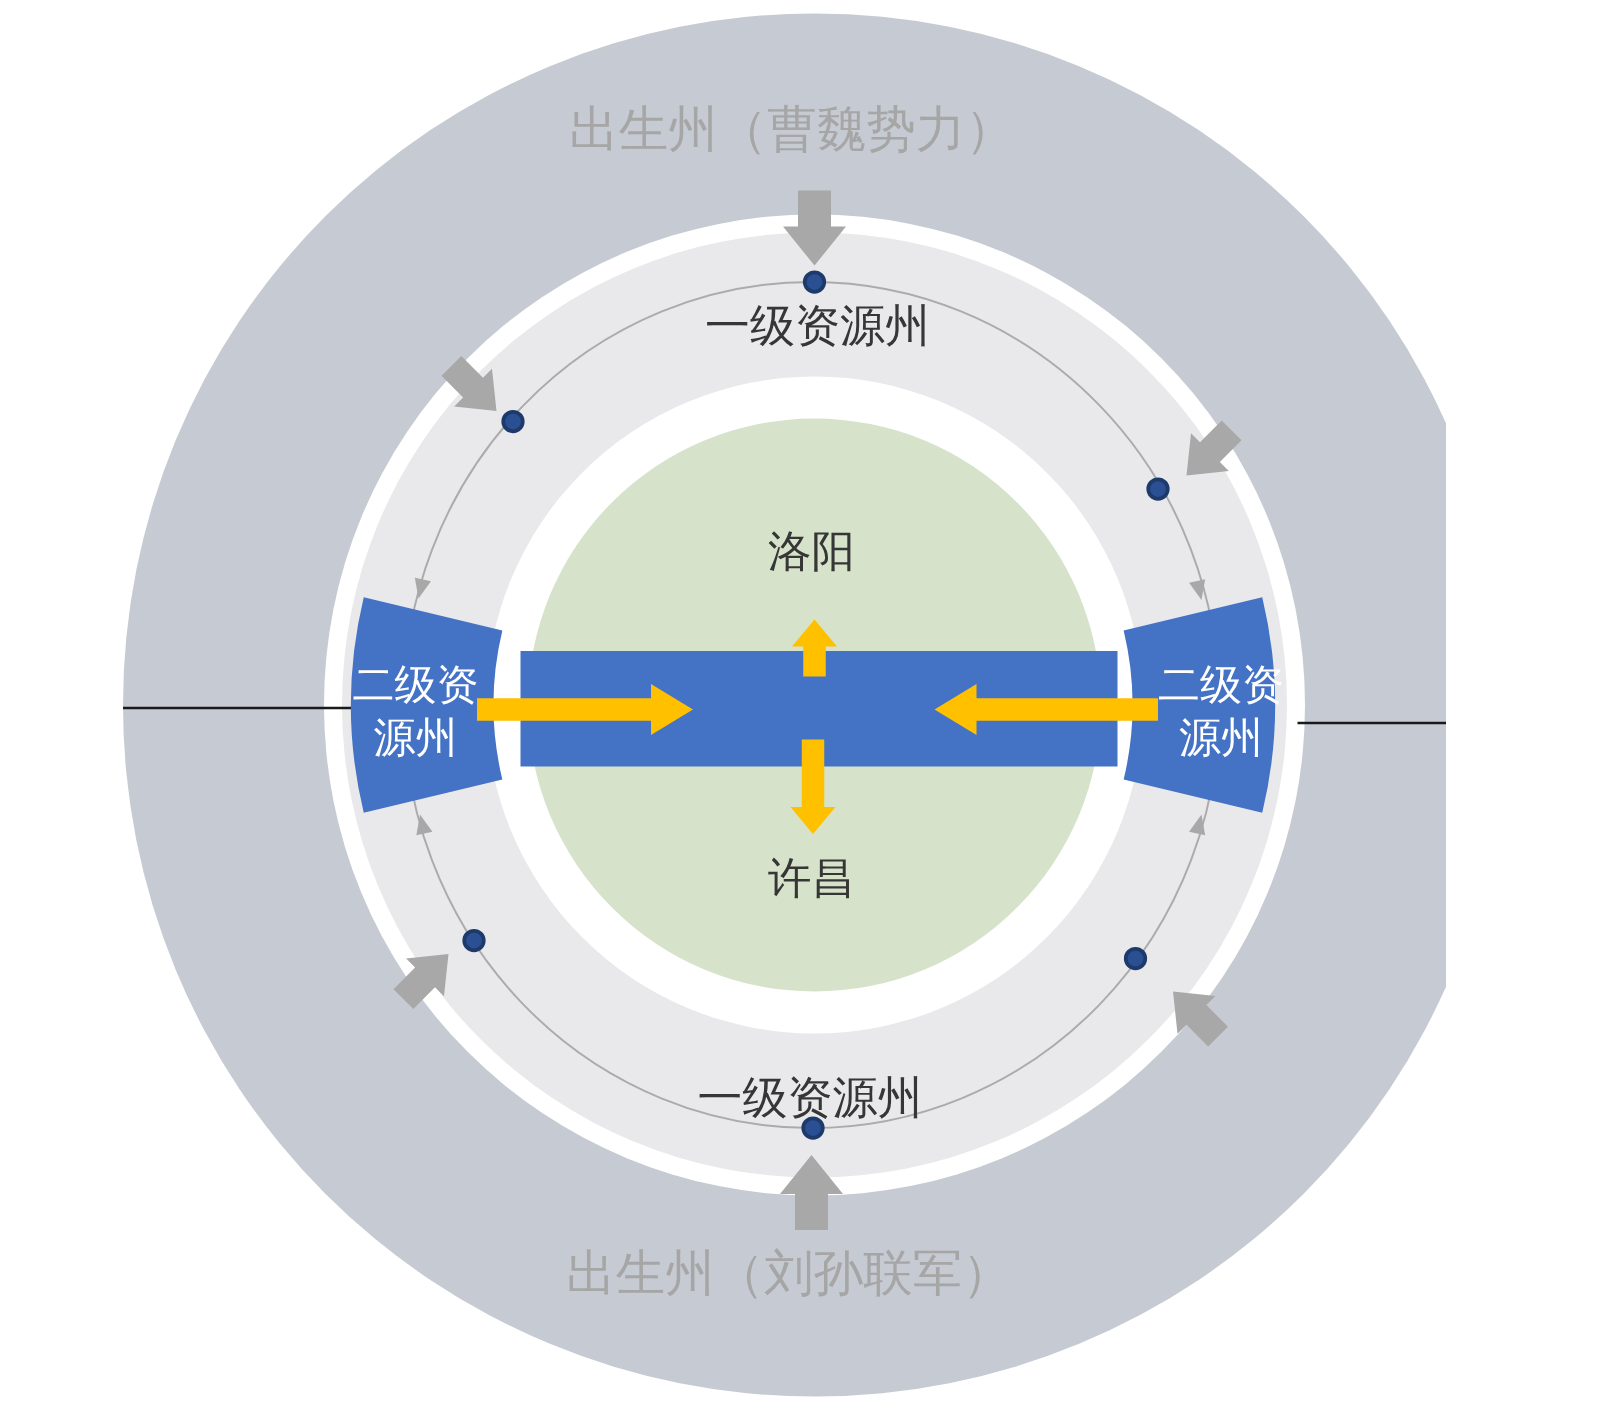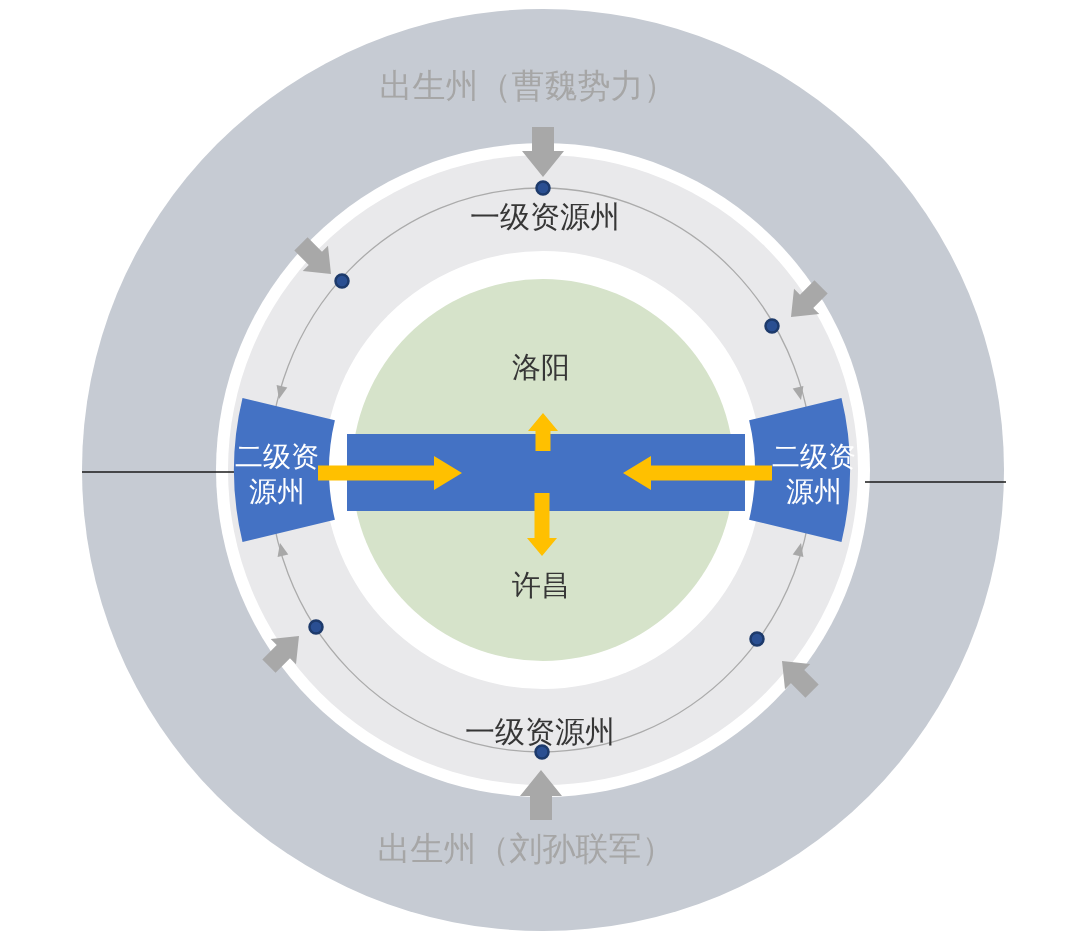--- a/index.html
+++ b/index.html
@@ -1,16 +1,16 @@
 <!DOCTYPE html>
 <html><head>
 <meta charset="utf-8">
 <style>
   html,body{margin:0;padding:0;background:#ffffff;}
-  .stage{position:relative;width:1080px;height:942px;background:#ffffff;overflow:hidden;}
+  .stage{position:relative;width:964px;height:942px;background:#ffffff;overflow:hidden;}
   svg{display:block;}
   text{font-family:"DejaVu Sans","Liberation Sans",sans-serif;}
   .title-text{font-size:33px;font-weight:500;}
   .ring-text{font-size:30px;font-weight:500;}
   .core-text{font-size:29px;font-weight:500;}
   .wedge-text{font-size:28px;font-weight:500;}
 </style>
 </head>
 <body>
 

